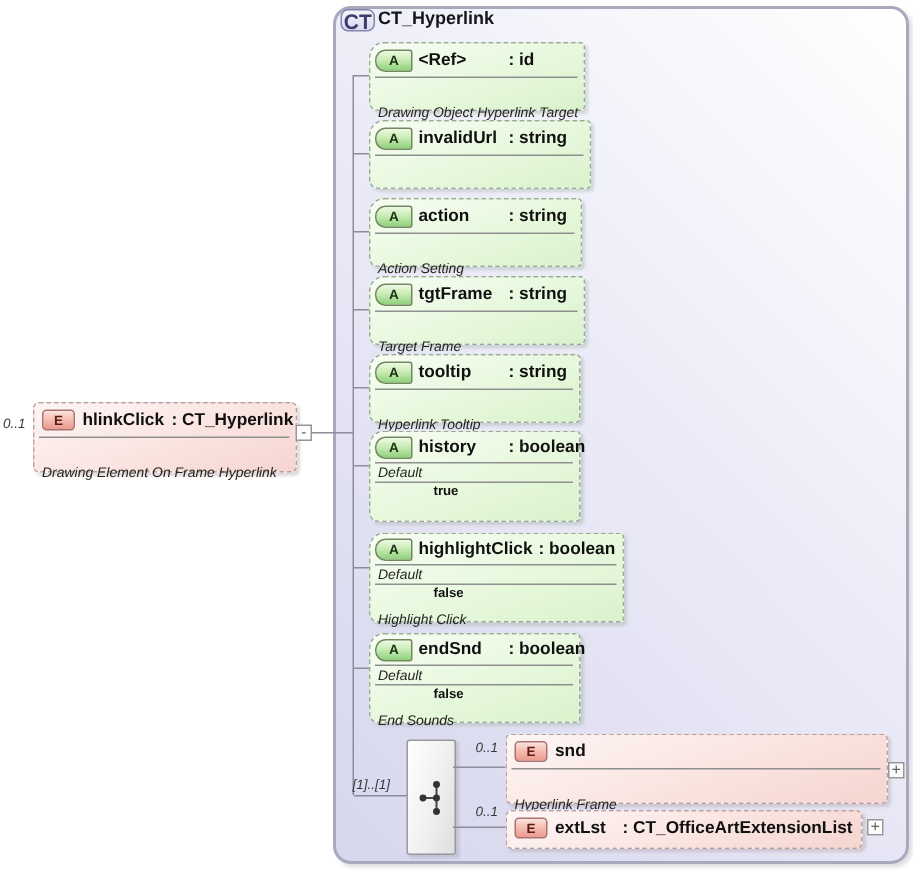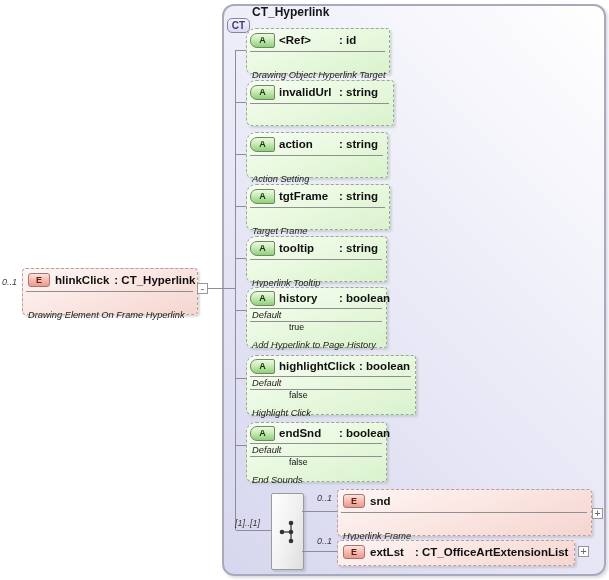--- a/index.html
+++ b/index.html
@@ -8,24 +8,24 @@
     font-family:"Liberation Sans",sans-serif;color:#111;
   }
   
   .ct-box{
     position:absolute;left:222px;top:4px;width:380px;height:568px;
     border:2px solid #a9a9bd;border-radius:12px;
     background:linear-gradient(225deg,#ffffff 0%,#ececf8 45%,#d6d6ee 100%);
     box-shadow:2px 2px 3px rgba(150,150,170,.35);
   }
   .ct-badge{
-    position:absolute;left:227px;top:18px;width:21px;height:13px;
+    position:absolute;left:227px;top:6px;width:21px;height:13px;
     border:1px solid #8585ac;border-radius:5px;
     background:linear-gradient(#f4f4fd,#d9d9f0);
-    font-size:10px;font-weight:bold;color:#3c3c6e;
+    font-size:14px;font-weight:bold;color:#3c3c6e;
     display:flex;align-items:center;justify-content:center;
   }
   .ct-title{
     position:absolute;left:252px;top:5px;font-size:12px;font-weight:bold;color:#15151c;
   }
   
   .hline{position:absolute;height:1px;background:#8c8c9a;}
   .vline{position:absolute;width:1px;background:#8c8c9a;}
   
   .attr-box{
@@ -52,21 +52,21 @@
   }
   .n-name{font-size:11.5px;font-weight:bold;color:#101010;min-width:56px;}
   .n-type{font-size:11.5px;font-weight:bold;color:#101010;}
   .divider{border-top:1px solid #8f8f8f;margin:0 4px 0 3px;}
   .desc{
     font-size:9.3px;font-style:italic;color:#25251f;
     padding:4px 0 0 5px;white-space:nowrap;margin-top:14px;
   }
   .default-row{height:12px;display:flex;align-items:center;padding-left:5px;white-space:nowrap;}
   .default-row .dlabel{font-size:9.3px;font-style:italic;color:#25251f;width:37px;}
-  .default-row .dvalue{font-size:8.8px;font-weight:normal;color:#101010;margin-top:24px;}
+  .default-row .dvalue{font-size:8.8px;font-weight:bold;color:#101010;margin-top:24px;}
   
   .elem-box{
     position:absolute;
     border:1px dashed #b3a1a1;border-radius:4px;
     background:linear-gradient(160deg,#fdf6f5 0%,#fae4e0 55%,#f5d5d0 100%);
     box-shadow:2px 2px 2px rgba(170,150,150,.35);
   }
   .elem-box .box-title{padding-left:5px;gap:5px;}
   .e-name{font-size:11.5px;font-weight:bold;color:#101010;}
   .nw52{min-width:52px;} .nw40{min-width:40px;}
@@ -179,21 +179,20 @@
       <span class="badge-a">A</span>
       <span class="n-name">history</span>
       <span class="n-type">: boolean</span>
     </div>
     <div class="divider"></div>
     <div class="default-row">
       <span class="dlabel">Default</span>
       <span class="dvalue">true</span>
     </div>
     <div class="divider"></div>
-    <div class="desc">Add Hyperlink to Page History</div>
   </div>
 
   <div class="attr-box three" style="left:246px;top:355px;width:168px;height:58px;">
     <div class="box-title">
       <span class="badge-a">A</span>
       <span class="n-name">highlightClick</span>
       <span class="n-type">: boolean</span>
     </div>
     <div class="divider"></div>
     <div class="default-row">

